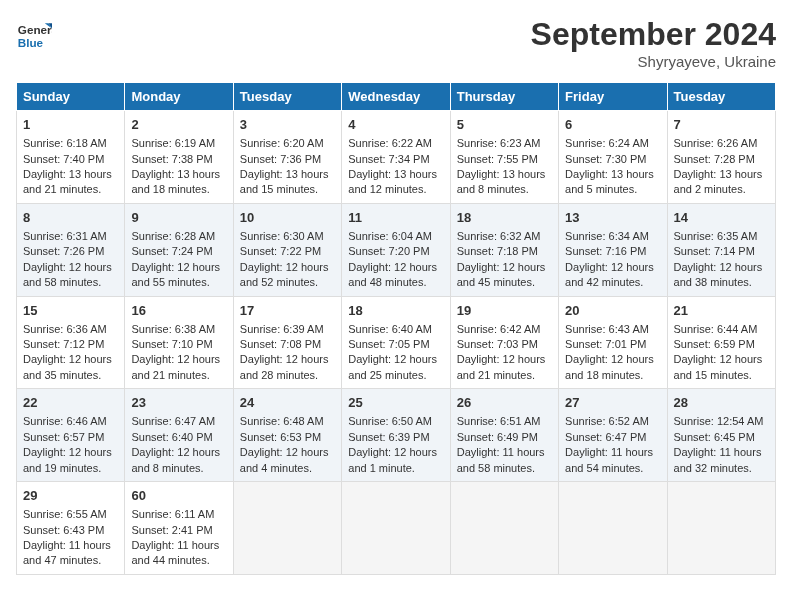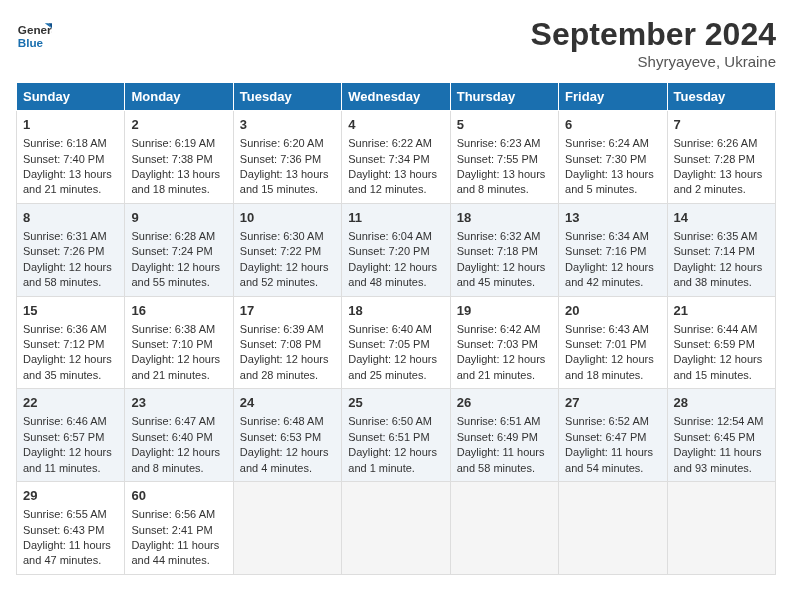--- a/index.html
+++ b/index.html
@@ -259,40 +259,40 @@
           <div>Daylight: 12 hours</div>
           <div>and 15 minutes.</div>
         </td>
       </tr>
       <tr>
         <td>
           <span class="day-num">22</span>
           <div>Sunrise: 6:46 AM</div>
           <div>Sunset: 6:57 PM</div>
           <div>Daylight: 12 hours</div>
-          <div>and 11 minutes.</div>
+          <div>and 19 minutes.</div>
         </td>
         <td>
           <span class="day-num">23</span>
           <div>Sunrise: 6:47 AM</div>
           <div>Sunset: 6:40 PM</div>
           <div>Daylight: 12 hours</div>
           <div>and 8 minutes.</div>
         </td>
         <td>
           <span class="day-num">24</span>
           <div>Sunrise: 6:48 AM</div>
           <div>Sunset: 6:53 PM</div>
           <div>Daylight: 12 hours</div>
           <div>and 4 minutes.</div>
         </td>
         <td>
           <span class="day-num">25</span>
           <div>Sunrise: 6:50 AM</div>
-          <div>Sunset: 6:51 PM</div>
+          <div>Sunset: 6:39 PM</div>
           <div>Daylight: 12 hours</div>
           <div>and 1 minute.</div>
         </td>
         <td>
           <span class="day-num">26</span>
           <div>Sunrise: 6:51 AM</div>
           <div>Sunset: 6:49 PM</div>
           <div>Daylight: 11 hours</div>
           <div>and 58 minutes.</div>
         </td>
@@ -301,34 +301,34 @@
           <div>Sunrise: 6:52 AM</div>
           <div>Sunset: 6:47 PM</div>
           <div>Daylight: 11 hours</div>
           <div>and 54 minutes.</div>
         </td>
         <td>
           <span class="day-num">28</span>
           <div>Sunrise: 12:54 AM</div>
           <div>Sunset: 6:45 PM</div>
           <div>Daylight: 11 hours</div>
-          <div>and 93 minutes.</div>
+          <div>and 32 minutes.</div>
         </td>
       </tr>
       <tr>
         <td>
           <span class="day-num">29</span>
           <div>Sunrise: 6:55 AM</div>
           <div>Sunset: 6:43 PM</div>
           <div>Daylight: 11 hours</div>
           <div>and 47 minutes.</div>
         </td>
         <td>
           <span class="day-num">60</span>
-          <div>Sunrise: 6:56 AM</div>
+          <div>Sunrise: 6:11 AM</div>
           <div>Sunset: 2:41 PM</div>
           <div>Daylight: 11 hours</div>
           <div>and 44 minutes.</div>
         </td>
         <td class="empty-cell"></td>
         <td class="empty-cell"></td>
         <td class="empty-cell"></td>
         <td class="empty-cell"></td>
         <td class="empty-cell"></td>
       </tr>

